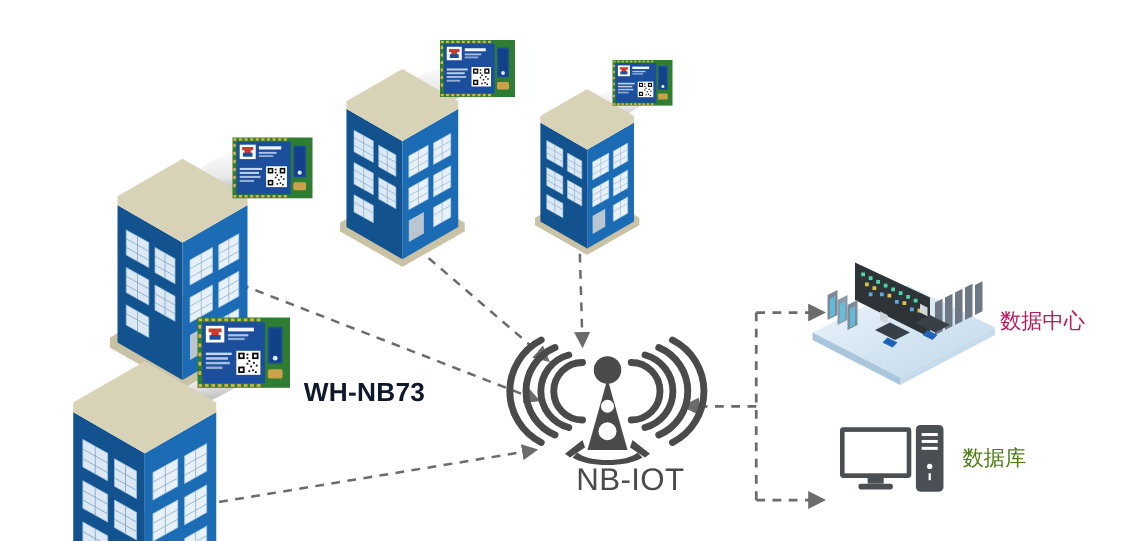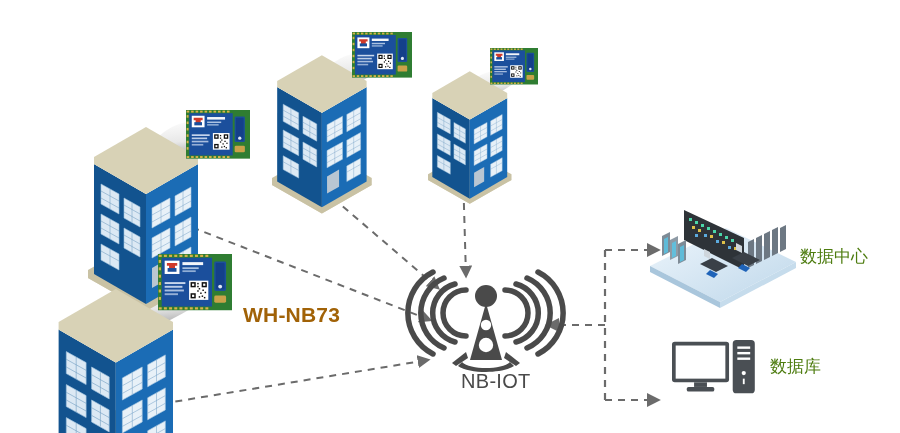--- a/index.html
+++ b/index.html
@@ -1,23 +1,23 @@
 <!DOCTYPE html>
 <html><head>
 <meta charset="utf-8">
 <style>
   html,body{margin:0;padding:0;background:#ffffff;}
   body{width:900px;height:433px;position:relative;overflow:hidden;
        font-family:"Liberation Sans","DejaVu Sans",sans-serif;}
   #stage{position:absolute;left:0;top:0;width:900px;height:433px;}
   svg#scene{position:absolute;left:0;top:0;width:900px;height:433px;}
   .node-label{position:absolute;white-space:nowrap;}
-  #label-wh{left:243px;top:303px;font-size:21px;font-weight:bold;color:#a16207;letter-spacing:.2px;}
-  #label-tower{left:461px;top:370px;font-size:20px;color:#4a4a4a;letter-spacing:.3px;}
-  #label-dc{left:800px;top:245px;font-size:17px;color:#4d7c0f;}
+  #label-wh{left:243px;top:303px;font-size:21px;font-weight:bold;color:#0f172a;letter-spacing:.2px;}
+  #label-tower{left:461px;top:370px;font-size:25px;color:#4a4a4a;letter-spacing:.3px;}
+  #label-dc{left:800px;top:245px;font-size:17px;color:#be185d;}
   #label-db{left:770px;top:355px;font-size:17px;color:#4d7c0f;}
 </style>
 </head>
 <body>
 
 <div id="stage">
 
 <svg id="scene" viewBox="0 0 900 433">
   <defs>
     <linearGradient id="coneGrad" x1="0" y1="0" x2="0.2" y2="1">

